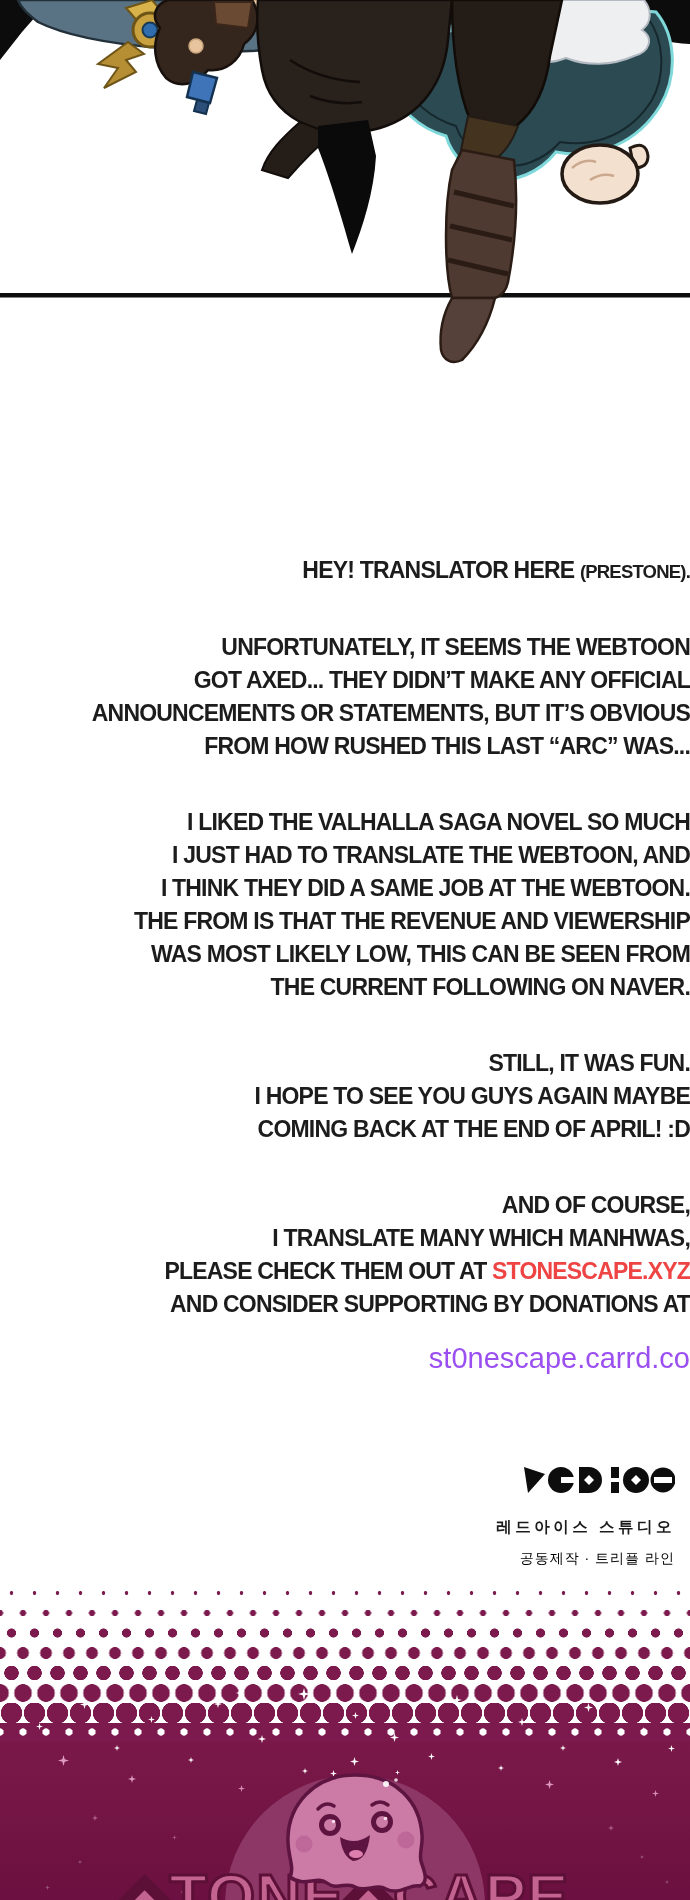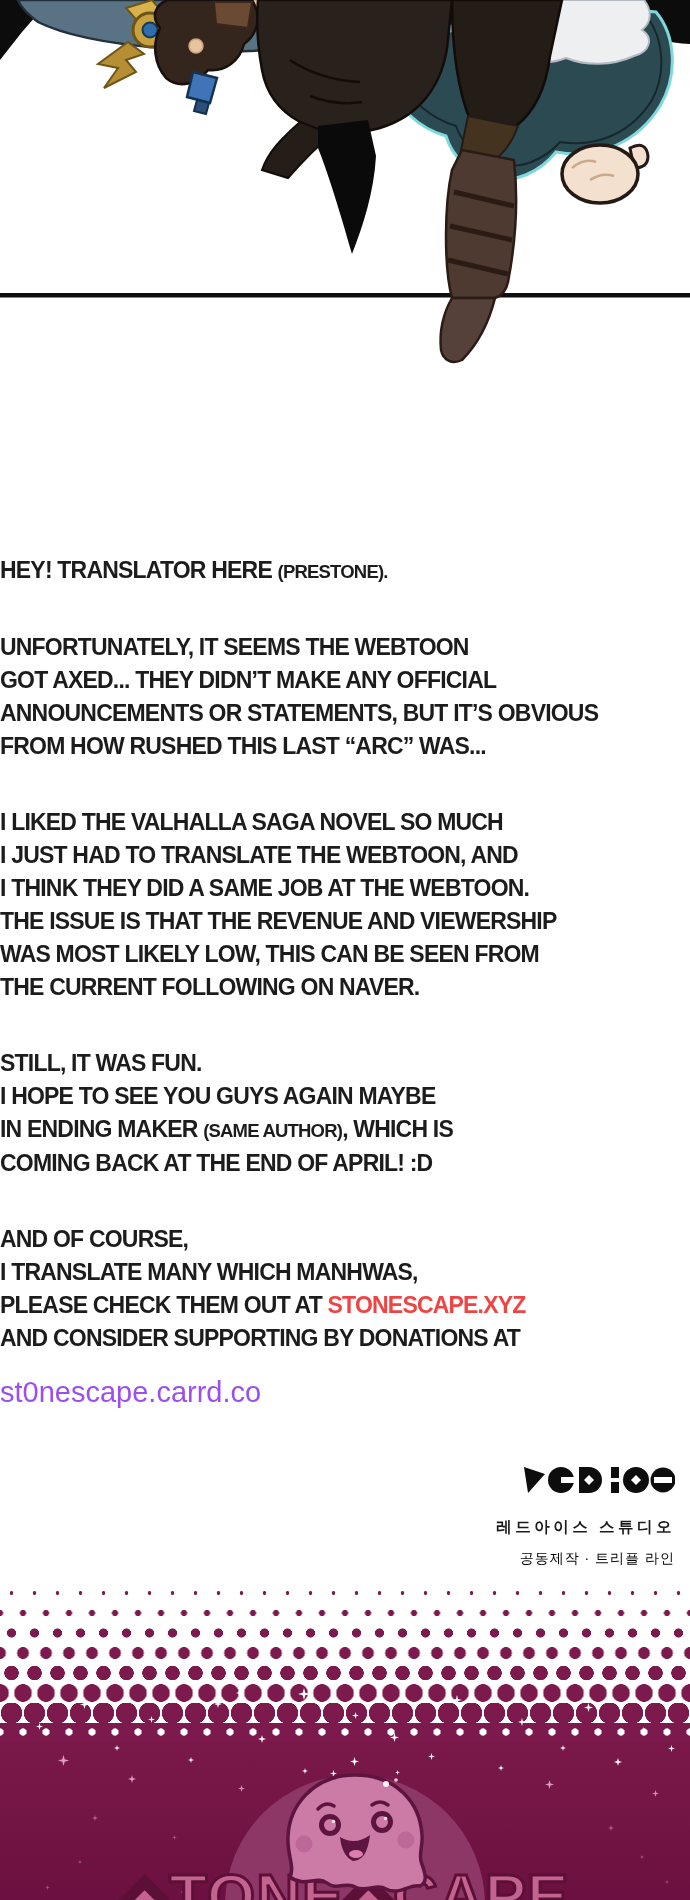--- a/index.html
+++ b/index.html
@@ -3,21 +3,21 @@
 <meta charset="utf-8">
 <style>
   html,body{margin:0;padding:0;background:#e9e9e9;}
   .page{position:relative;width:690px;height:1900px;margin:0 auto;background:#ffffff;
         overflow:hidden;font-family:"Liberation Sans",sans-serif;}
 
   
   .artwork{position:absolute;top:0;left:0;width:690px;height:370px;}
 
   
-  .note{position:absolute;top:554px;left:0;width:690px;text-align:left;
+  .note{position:absolute;top:554px;left:0;width:690px;text-align:right;
         color:#1c1c1c;font-weight:700;font-size:23px;letter-spacing:-0.8px;}
   .note .para{margin:0 0 43px 0;}
   .note .line{line-height:33px;white-space:nowrap;}
   .note .small{font-size:18.5px;}
   .note .link{color:#ef4444;}
   .note .link-url{color:#9b4ff0;font-weight:400;font-size:29px;letter-spacing:0;
                   font-family:"Liberation Sans",sans-serif;}
   .note .line.has-url{line-height:42px;margin-top:16px;}
 
   
@@ -109,28 +109,27 @@
       <div class="para">
         <div class="line"><span>UNFORTUNATELY, IT SEEMS THE WEBTOON</span></div>
         <div class="line"><span>GOT AXED... THEY DIDN’T MAKE ANY OFFICIAL</span></div>
         <div class="line"><span>ANNOUNCEMENTS OR STATEMENTS, BUT IT’S OBVIOUS</span></div>
         <div class="line"><span>FROM HOW RUSHED THIS LAST “ARC” WAS...</span></div>
       </div>
       <div class="para">
         <div class="line"><span>I LIKED THE VALHALLA SAGA NOVEL SO MUCH</span></div>
         <div class="line"><span>I JUST HAD TO TRANSLATE THE WEBTOON, AND</span></div>
         <div class="line"><span>I THINK THEY DID A SAME JOB AT THE WEBTOON.</span></div>
-        <div class="line"><span>THE ISSUE IS THAT THE REVENUE AND VIEWERSHIP</span></div>
+        <div class="line"><span>THE FROM IS THAT THE REVENUE AND VIEWERSHIP</span></div>
         <div class="line"><span>WAS MOST LIKELY LOW, THIS CAN BE SEEN FROM</span></div>
         <div class="line"><span>THE CURRENT FOLLOWING ON NAVER.</span></div>
       </div>
       <div class="para">
         <div class="line"><span>STILL, IT WAS FUN.</span></div>
         <div class="line"><span>I HOPE TO SEE YOU GUYS AGAIN MAYBE</span></div>
-        <div class="line"><span>IN ENDING MAKER </span><span class="small">(SAME AUTHOR)</span><span>, WHICH IS</span></div>
         <div class="line"><span>COMING BACK AT THE END OF APRIL! :D</span></div>
       </div>
       <div class="para">
         <div class="line"><span>AND OF COURSE,</span></div>
         <div class="line"><span>I TRANSLATE MANY WHICH MANHWAS,</span></div>
         <div class="line"><span>PLEASE CHECK THEM OUT AT </span><span class="link">STONESCAPE.XYZ</span></div>
         <div class="line"><span>AND CONSIDER SUPPORTING BY DONATIONS AT</span></div>
         <div class="line has-url"><span class="link-url">st0nescape.carrd.co</span></div>
       </div>
     </div>

